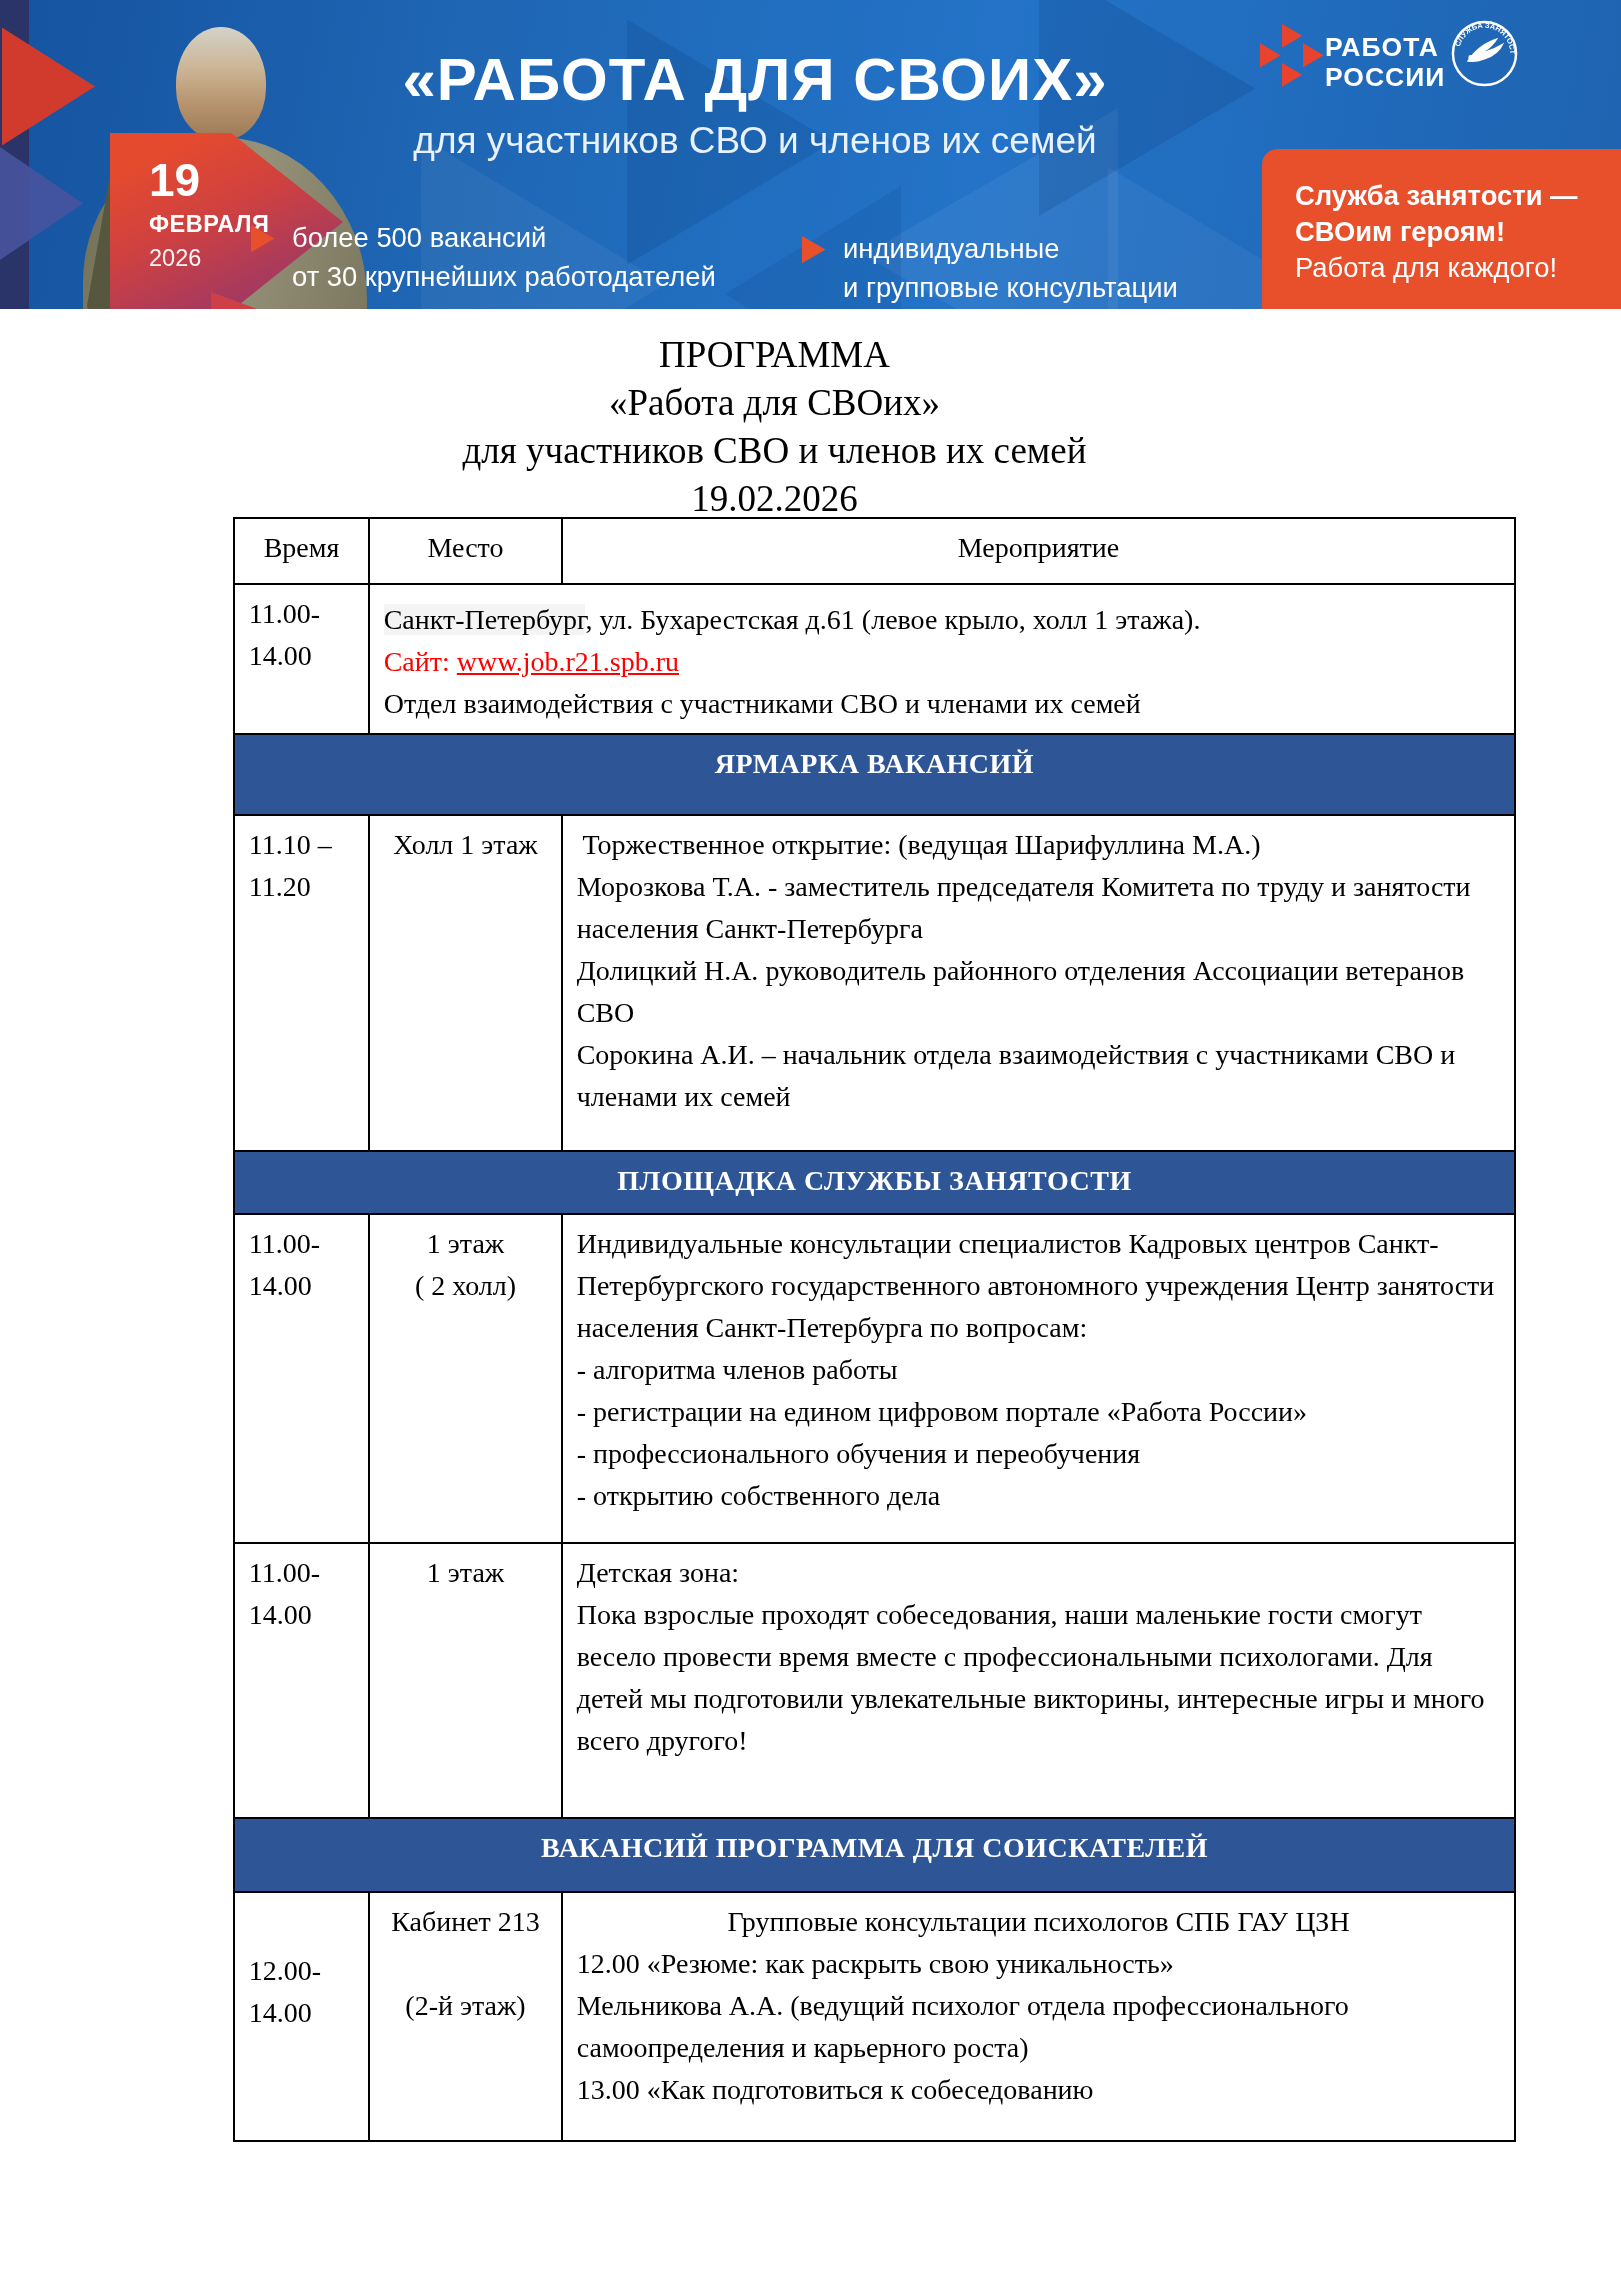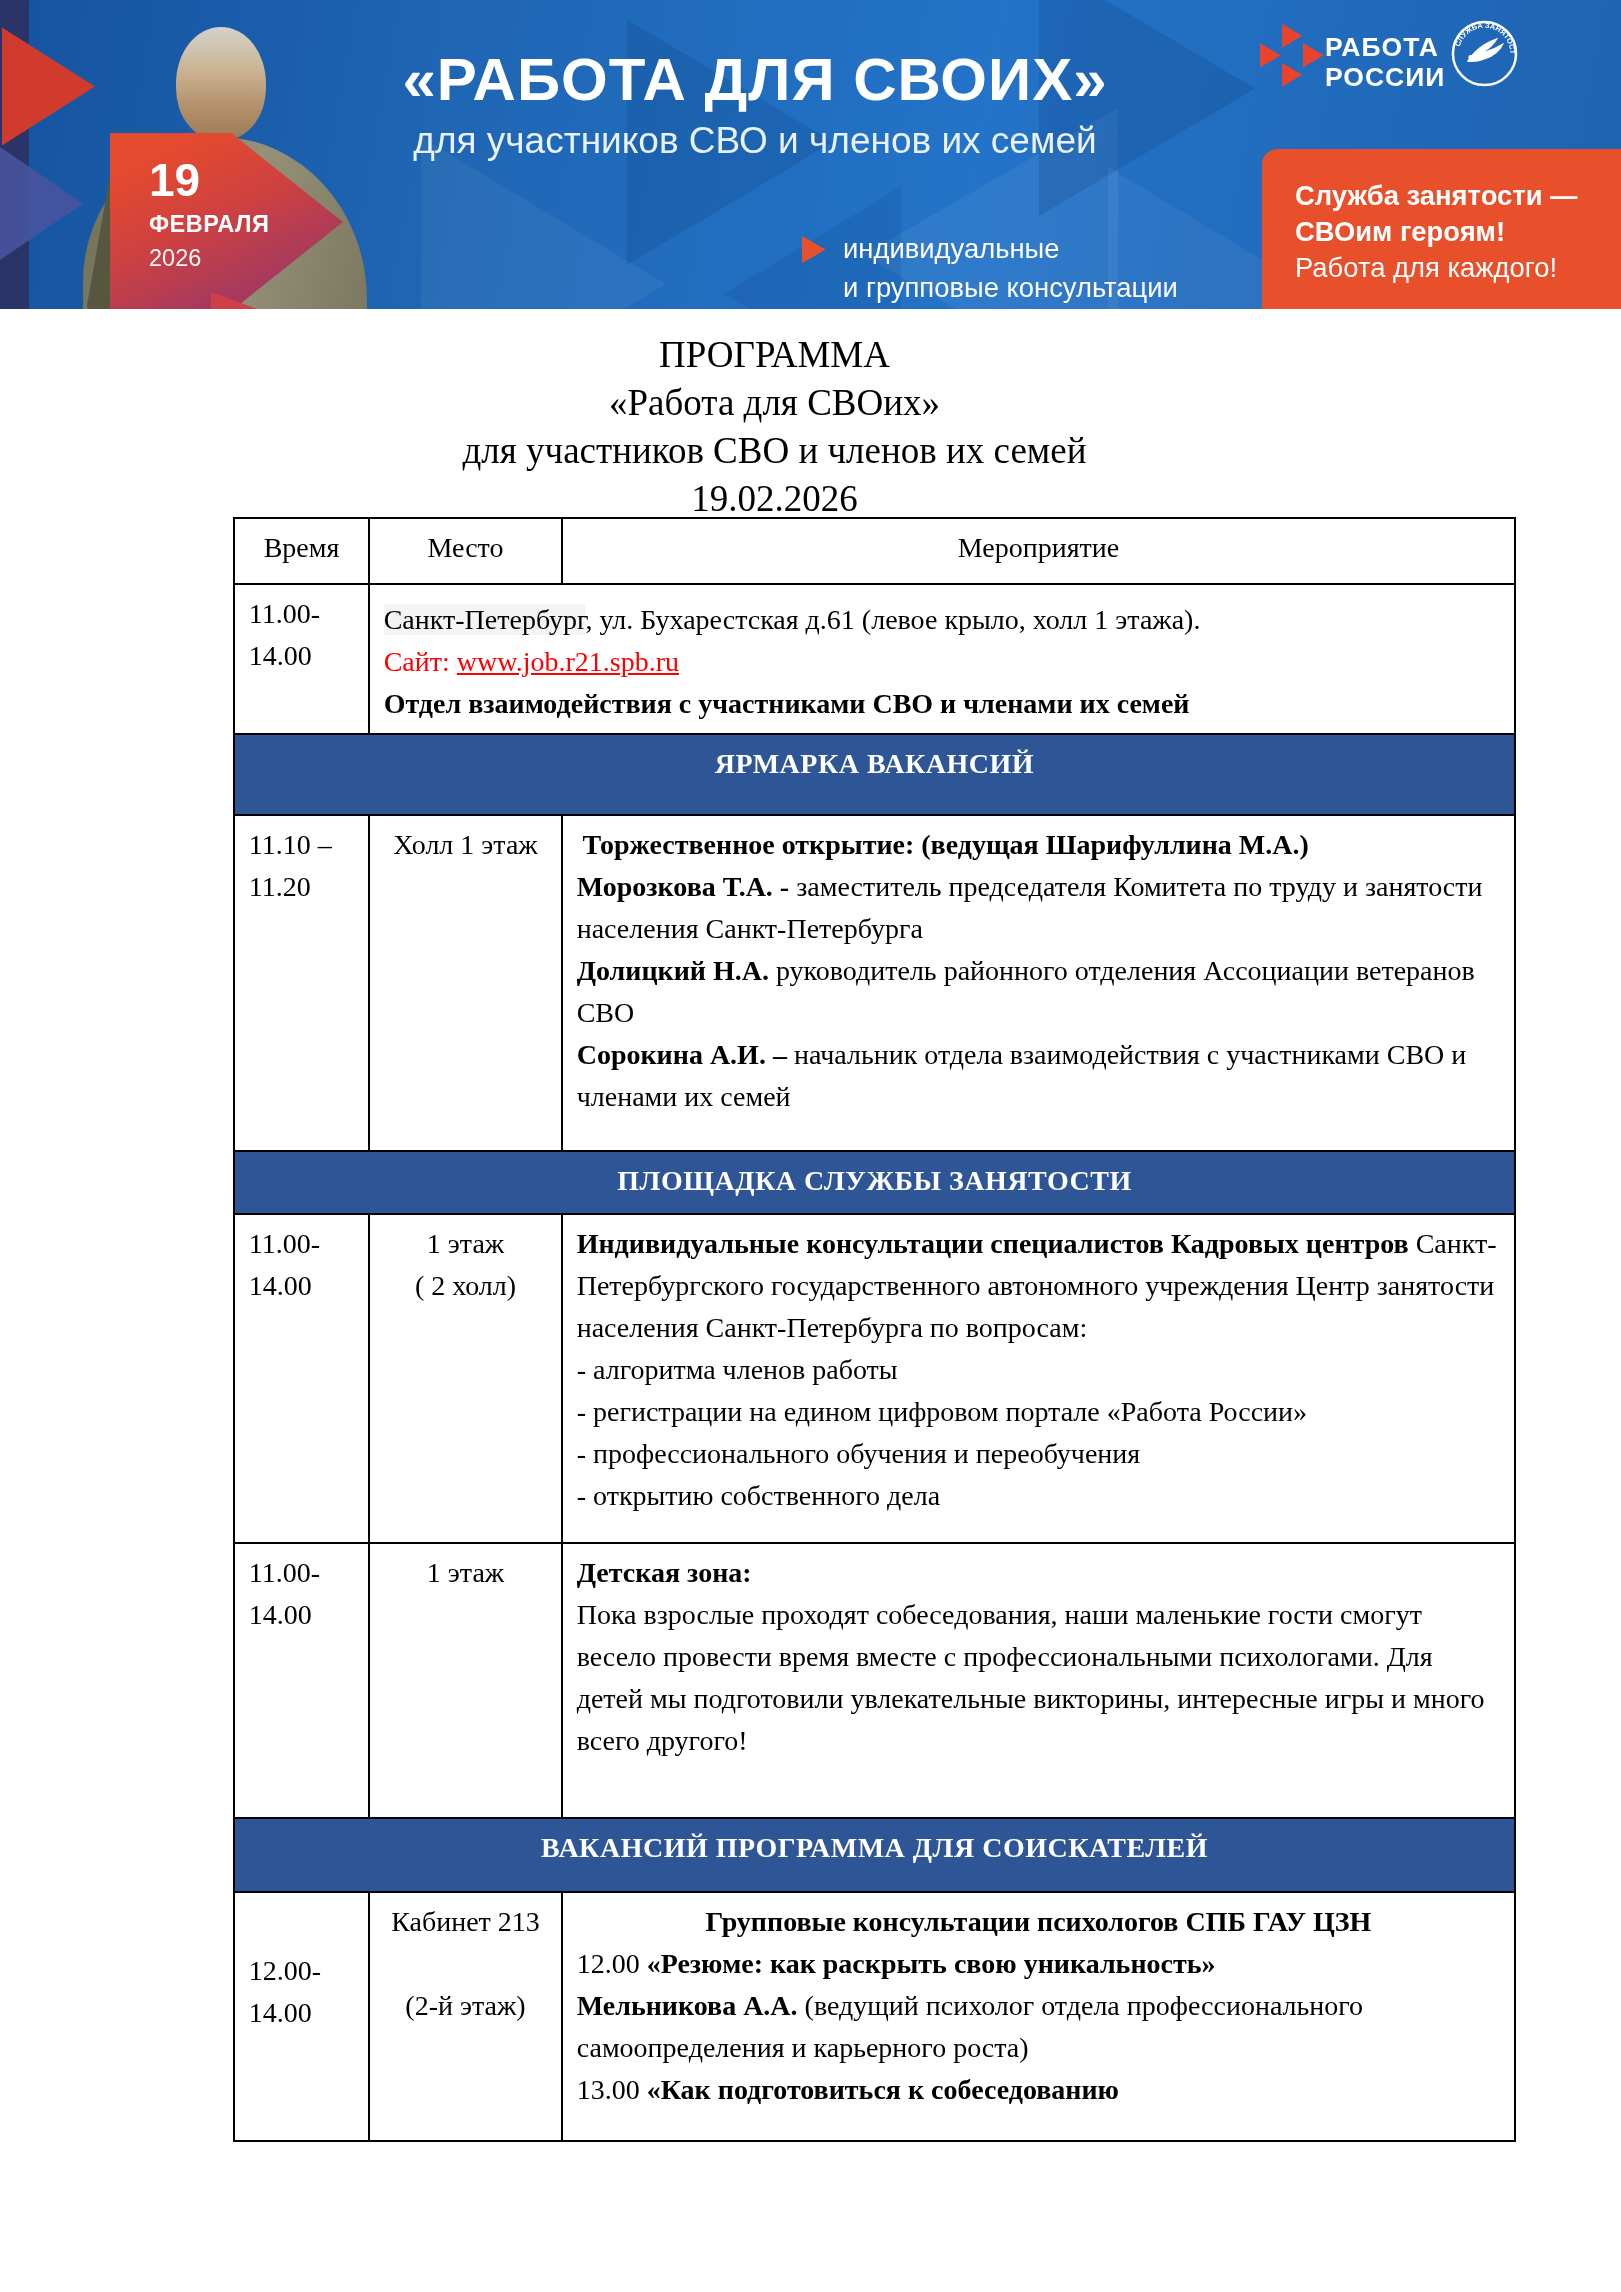--- a/index.html
+++ b/index.html
@@ -68,21 +68,21 @@
   td.hdr{text-align:center;vertical-align:middle;font-size:29px;padding:3.9px;}
   td.time{white-space:pre-line;padding-left:9.8px;padding-right:3.9px;}
   td.place{text-align:center;white-space:pre-line;padding-left:3.9px;padding-right:3.9px;}
   td.event{padding-left:16.7px;padding-right:13.7px;}
   td.band{background:#2e5596;color:#fff;font-weight:bold;font-size:32px;text-align:center;
           vertical-align:middle;letter-spacing:0.5px;}
   .hl{background:#f4f4f4;}
   .red{color:#ff0000;}
   .red-link{color:#ff0000;text-decoration:underline;}
   .center-line{text-align:center;}
-  b{font-weight:bold;}
+  b{font-weight:normal;}
 </style>
 </head>
 <body>
 
 <div class="page">
 
   <div class="banner">
 
     <div class="tri r" style="left:421px;top:137px;width:245px;height:294px;background:rgba(255,255,255,0.05);"></div>
     <div class="tri r" style="left:627px;top:19.6px;width:206px;height:245px;background:rgba(9,49,105,0.16);"></div>
@@ -104,20 +104,25 @@
     <div class="date-badge">
       <div class="date-day">19</div>
       <div class="date-month">ФЕВРАЛЯ</div>
       <div class="date-year">2026</div>
     </div>
     <div class="tri r" style="left:211px;top:292px;width:61px;height:45px;background:#cf3f47;"></div>
 
     <div class="banner-title">«РАБОТА ДЛЯ СВОИХ»</div>
     <div class="banner-subtitle">для участников СВО и членов их семей</div>
 
+    <div class="bullet" style="left:292px;top:218px;">
+      <span class="tri-ic"></span>
+      <div>более 500 вакансий</div>
+      <div>от 30 крупнейших работодателей</div>
+    </div>
     <div class="bullet" style="left:843px;top:229px;">
       <span class="tri-ic"></span>
       <div>индивидуальные</div>
       <div>и групповые консультации</div>
     </div>
 
     <div class="rr-logo">
       <span class="t" style="left:21.6px;top:0;"></span>
       <span class="t" style="left:0;top:19.6px;"></span>
       <span class="t" style="left:43px;top:19.6px;"></span>

